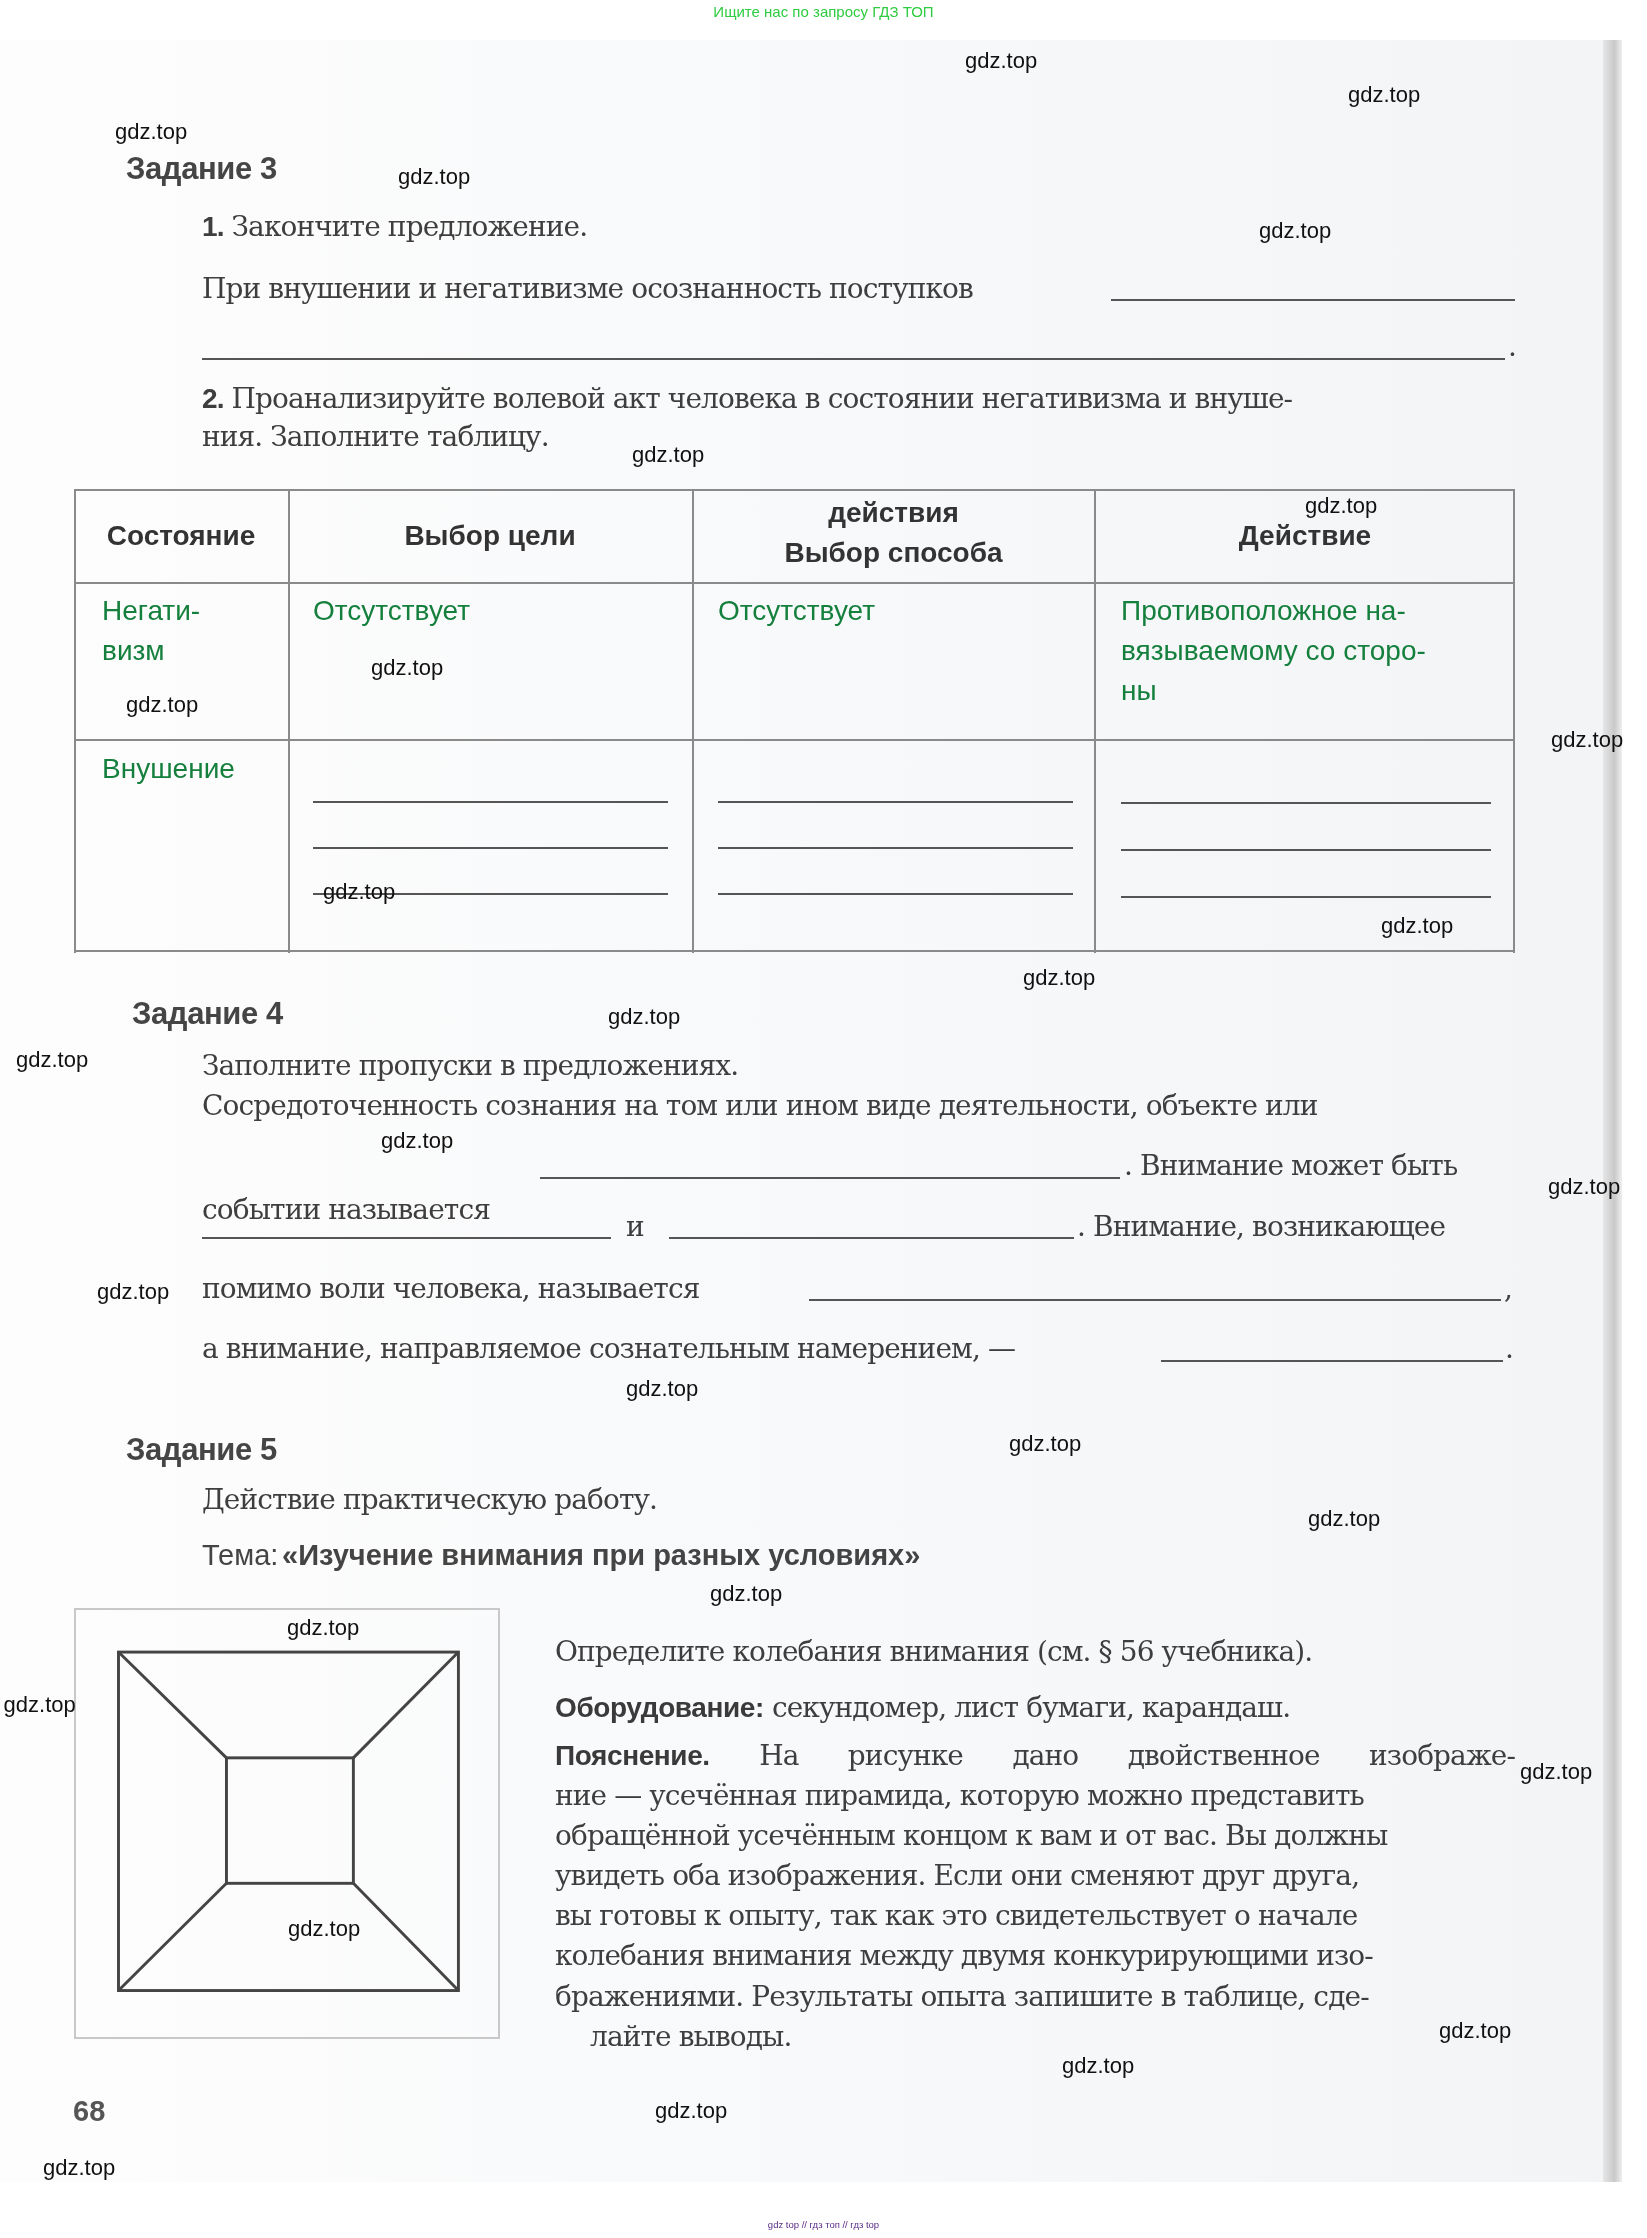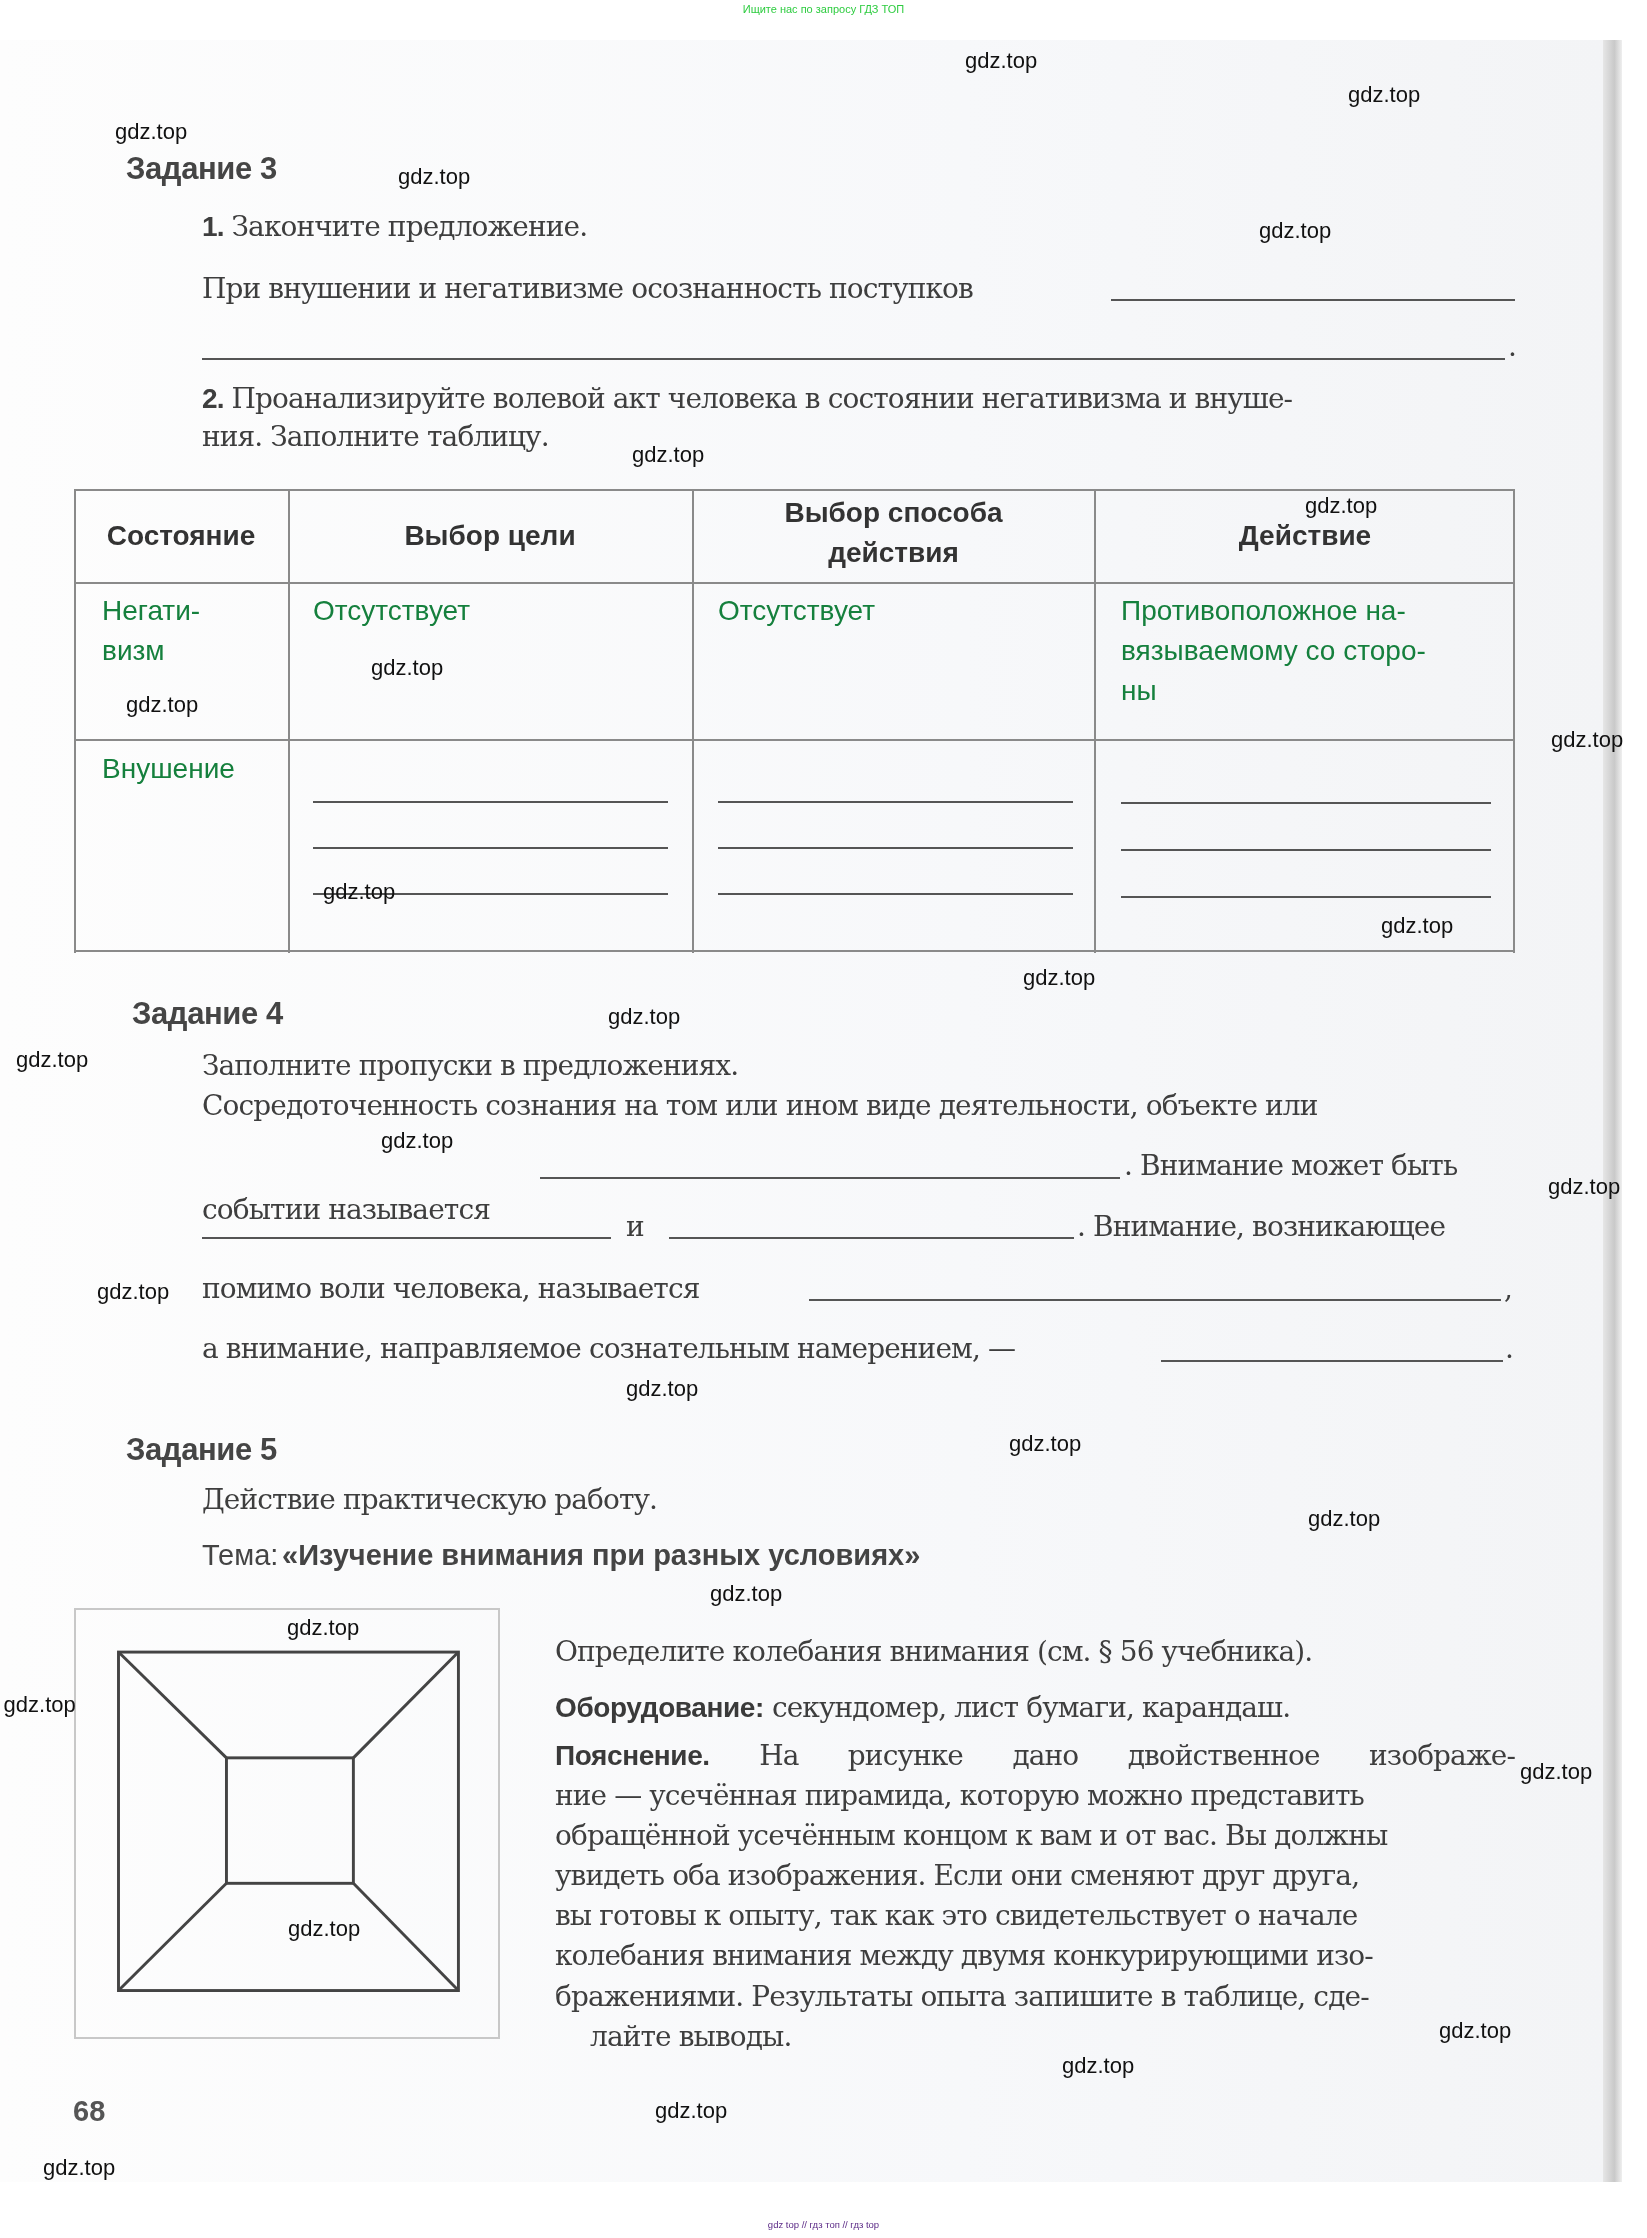--- a/index.html
+++ b/index.html
@@ -13,21 +13,21 @@
     position: absolute; left: 0; top: 40px; width: 1606px; height: 2142px;
     background: linear-gradient(90deg, #fdfdfd 0%, #f7f8fa 60%, #f3f4f6 100%);
   }
   .page-edge {
     position: absolute; left: 1603px; top: 40px; width: 19px; height: 2142px;
     background: linear-gradient(90deg, #e6e6e6, #c9c9c9 60%, #efefef);
   }
   .abs { position: absolute; white-space: nowrap; }
   .site-top {
     left: 0; width: 1647px; top: 2.9px; text-align: center;
-    font-family: "Liberation Sans", sans-serif; font-size: 11px; color: #2ecc40;
+    font-family: "Liberation Sans", sans-serif; font-size: 15px; color: #2ecc40;
   }
   .site-bottom {
     left: 0; width: 1647px; top: 2219px; text-align: center;
     font-family: "Liberation Sans", sans-serif; font-size: 9.5px; color: #5b2a86;
   }
   .wm {
     position: absolute; font-family: "Liberation Sans", sans-serif;
     font-size: 22px; color: #111; white-space: nowrap;
   }
   .task-title {
@@ -96,22 +96,22 @@
   <div class="border" style="left:0; top:461px; width:1441px; height:2.2px;"></div>
   <div class="border" style="left:0; top:0; width:1.5px; height:464px;"></div>
   <div class="border" style="left:214px; top:0; width:1.5px; height:464px;"></div>
   <div class="border" style="left:618px; top:0; width:1.5px; height:464px;"></div>
   <div class="border" style="left:1020px; top:0; width:1.5px; height:464px;"></div>
   <div class="border" style="left:1439px; top:0; width:1.5px; height:464px;"></div>
 
   <div class="cell-text th" style="left:0; width:214px; top:27px;">Состояние</div>
   <div class="cell-text th" style="left:215px; width:402px; top:27px;">Выбор цели</div>
   <div class="cell-text th" style="left:619px; width:401px; top:4.4px;">
+    <div>действия</div>
     <div>Выбор способа</div>
-    <div>действия</div>
   </div>
   <div class="cell-text th" style="left:1022px; width:418px; top:27px;">Действие</div>
 
   <div class="cell-text" style="left:28px; top:102px;">
     <div>Негати-</div>
     <div>визм</div>
   </div>
   <div class="cell-text" style="left:239px; top:102px;">Отсутствует</div>
   <div class="cell-text" style="left:644px; top:102px;">Отсутствует</div>
   <div class="cell-text" style="left:1047px; top:102px;">

